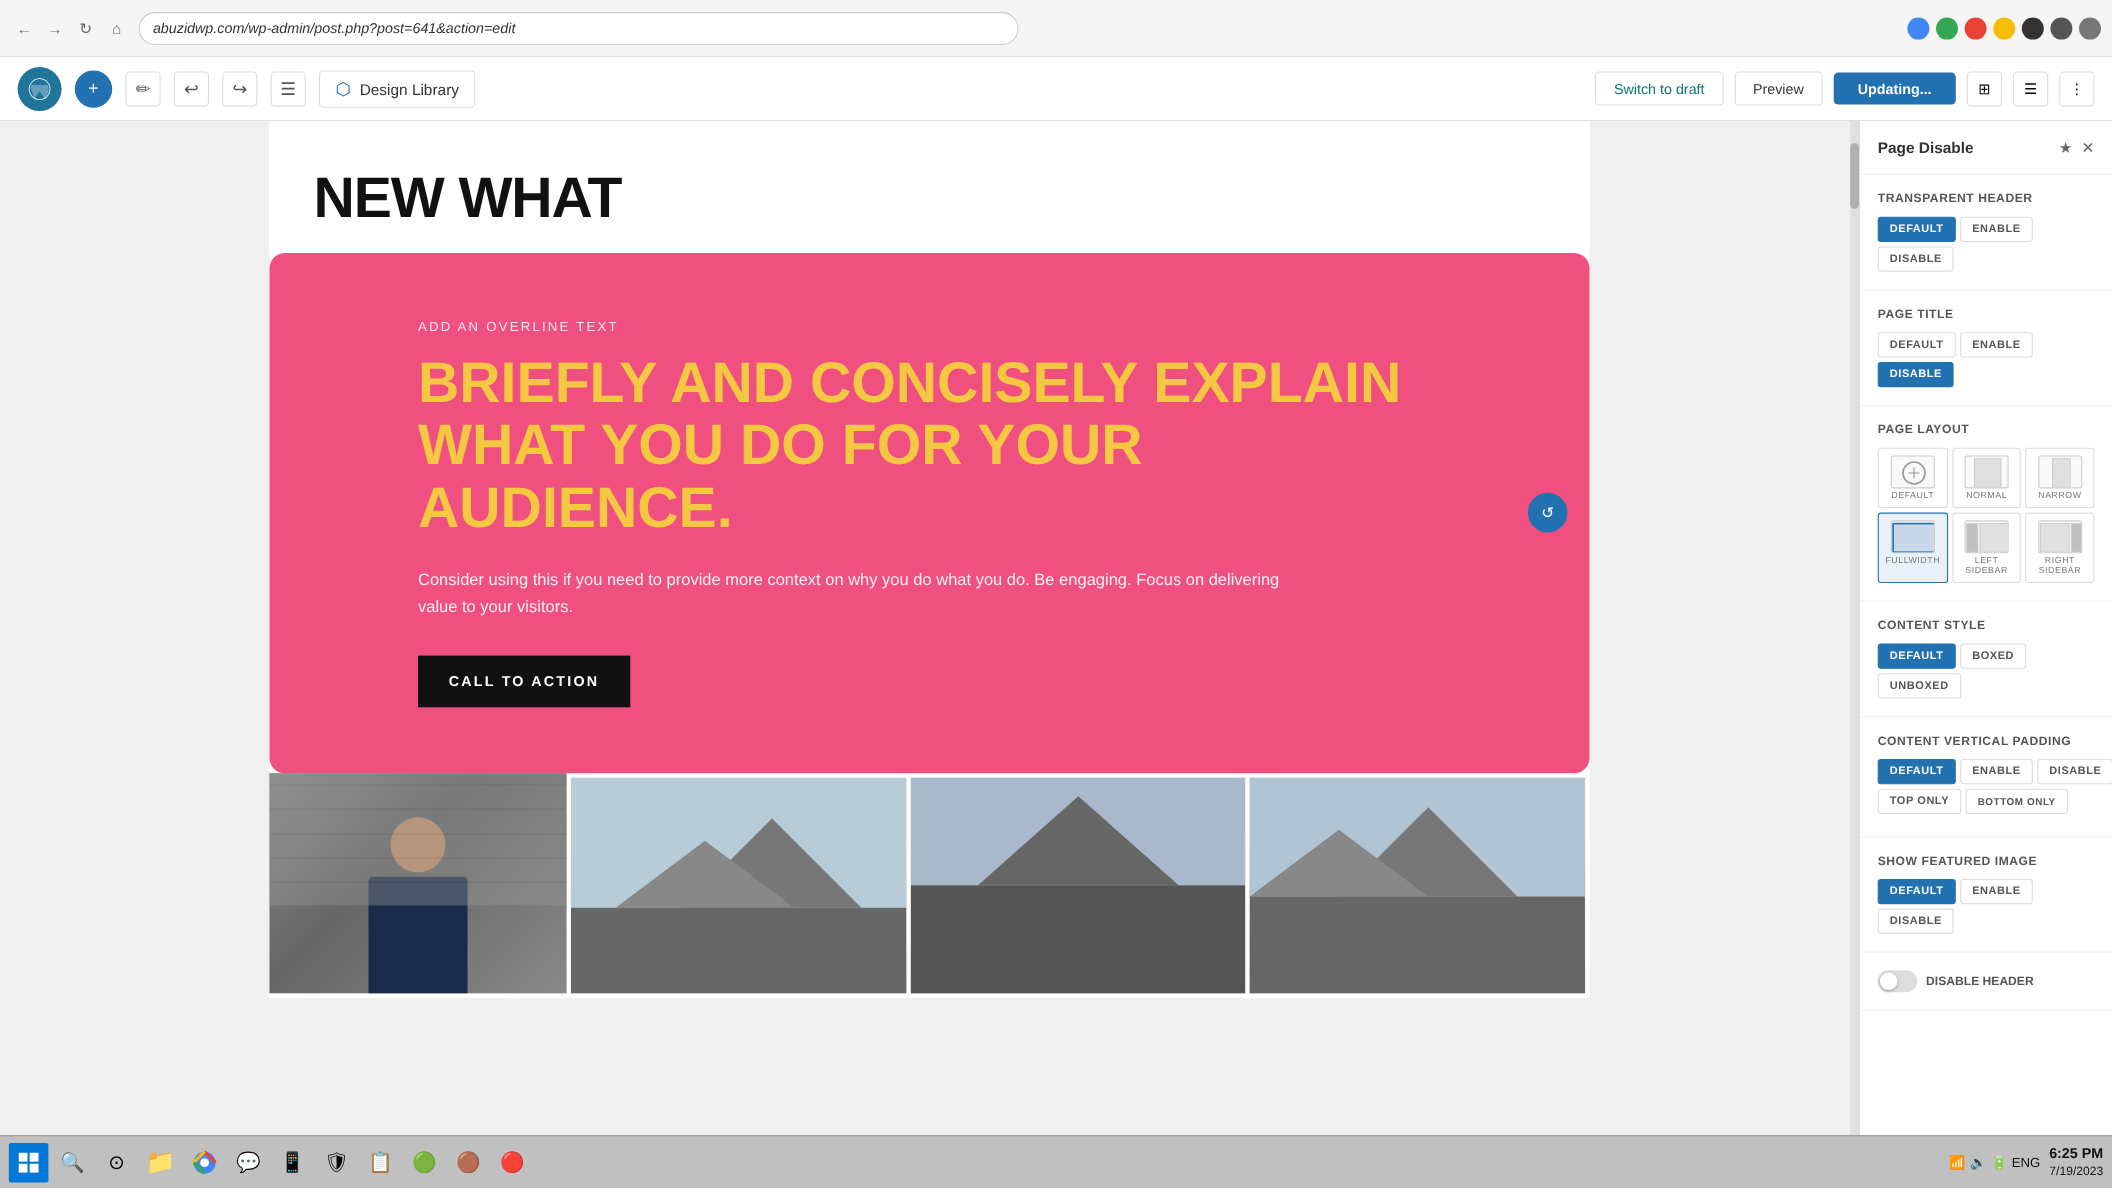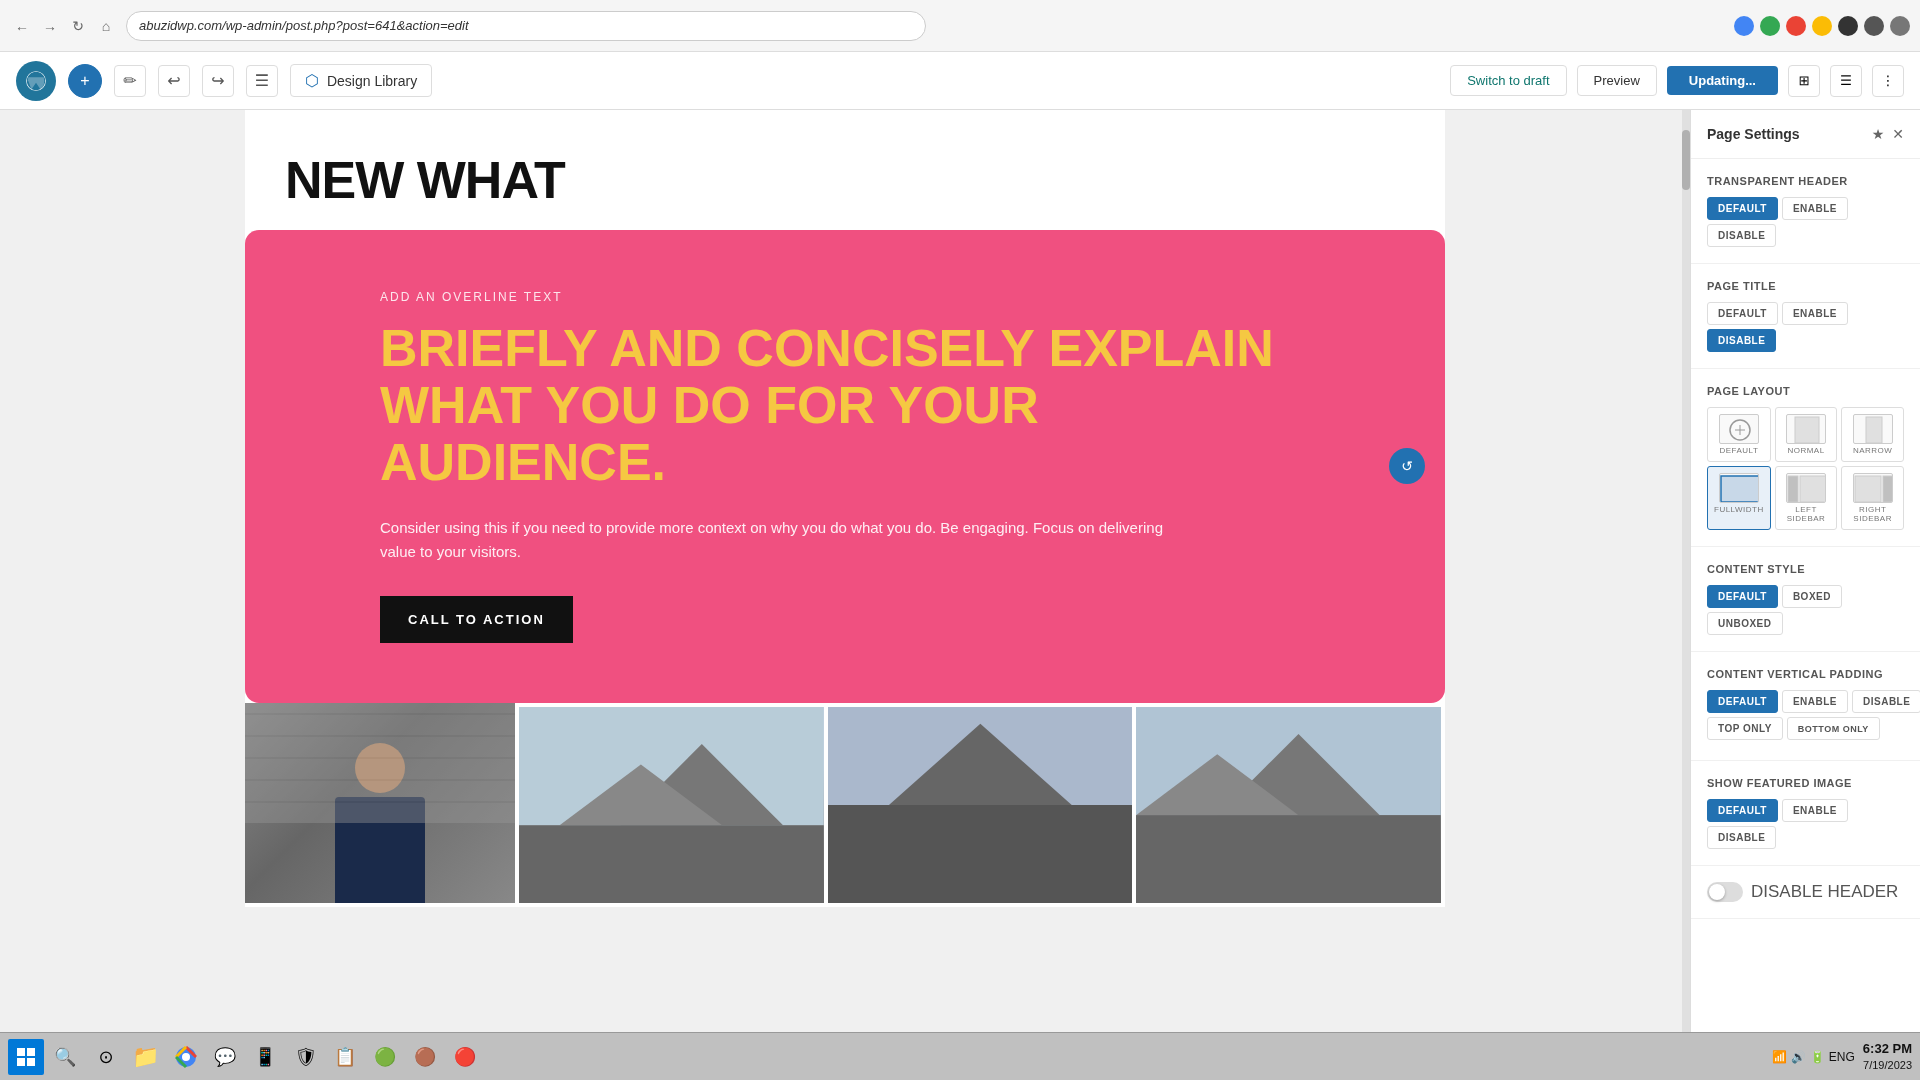--- a/index.html
+++ b/index.html
@@ -453,21 +453,21 @@
       </div>
     </div>
 
     <div style="position:absolute;right:0;top:0;width:8px;height:100%;background:#e0e0e0;">
       <div style="width:100%;height:60px;background:#b0b0b0;border-radius:4px;margin-top:20px;"></div>
     </div>
   </div>
 
   <div class="settings-panel">
     <div class="panel-header">
-      <span class="panel-title">Page Settings</span>
+      <span class="panel-title">Page Disable</span>
       <div class="panel-header-actions">
         <span class="star-icon">★</span>
         <span class="close-icon">✕</span>
       </div>
     </div>
 
     <div class="settings-section">
       <div class="settings-section-title">Transparent Header</div>
       <div class="btn-group">
         <button class="opt-btn active">DEFAULT</button>
@@ -578,21 +578,21 @@
         <button class="opt-btn">ENABLE</button>
         <button class="opt-btn">DISABLE</button>
       </div>
     </div>
 
     <div class="settings-section">
       <div style="display:flex;align-items:center;gap:8px;">
         <div style="width:36px;height:20px;background:#ddd;border-radius:10px;position:relative;cursor:pointer;">
           <div style="width:16px;height:16px;background:white;border-radius:50%;position:absolute;top:2px;left:2px;box-shadow:0 1px 3px rgba(0,0,0,0.3);"></div>
         </div>
-        <span style="font-size:17px;color:#555;text-transform:uppercase;font-weight:400;">Disable Header</span>
+        <span style="font-size:11px;color:#555;text-transform:uppercase;font-weight:700;">Disable Header</span>
       </div>
     </div>
   </div>
 </div>
 
 <div class="taskbar">
   <div class="taskbar-icon" style="background:#0078d7;border-radius:2px;">
     <svg width="20" height="20" viewBox="0 0 20 20">
         <rect x="1" y="1" width="8" height="8" fill="white"></rect>
         <rect x="11" y="1" width="8" height="8" fill="white"></rect>
@@ -621,17 +621,17 @@
   <div class="taskbar-icon">🔴</div>
 
   <div class="taskbar-right">
     <div class="taskbar-sys-icons">
       <span>📶</span>
       <span>🔊</span>
       <span>🔋</span>
       <span style="font-size:12px;">ENG</span>
     </div>
     <div class="time-display">
-      <div style="font-size:13px;font-weight:600;">6:32 PM</div>
+      <div style="font-size:13px;font-weight:600;">6:25 PM</div>
       <div style="font-size:11px;">7/19/2023</div>
     </div>
   </div>
 </div>
 
 </body></html>

